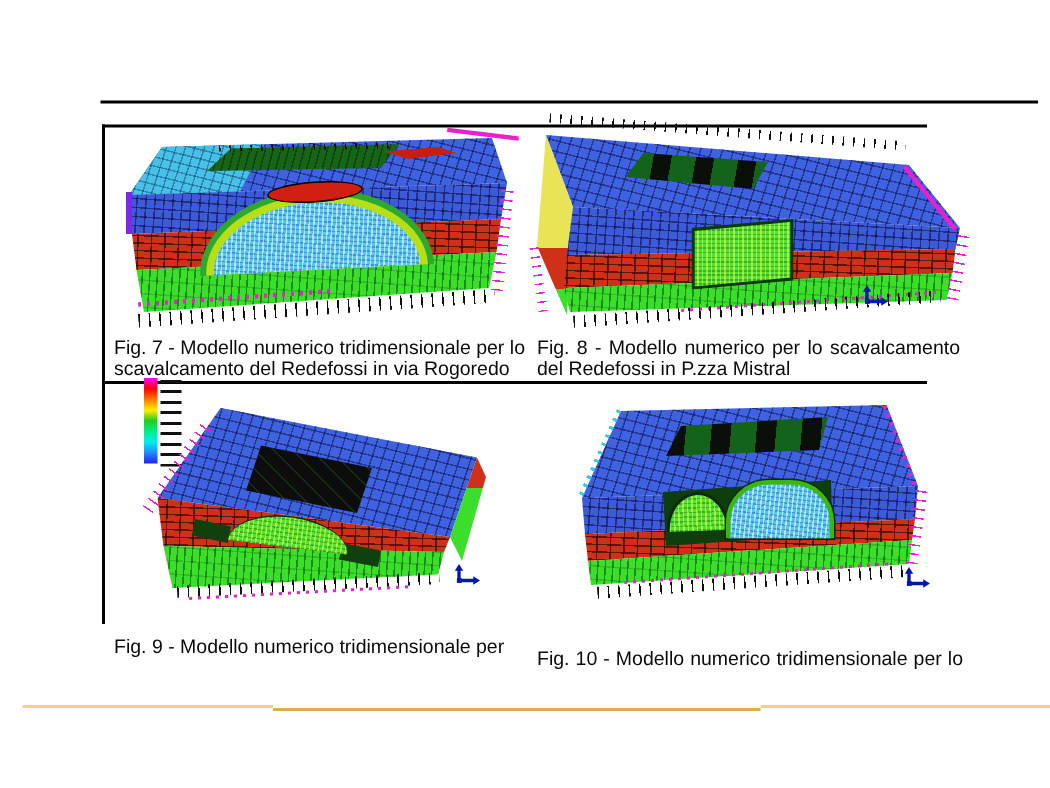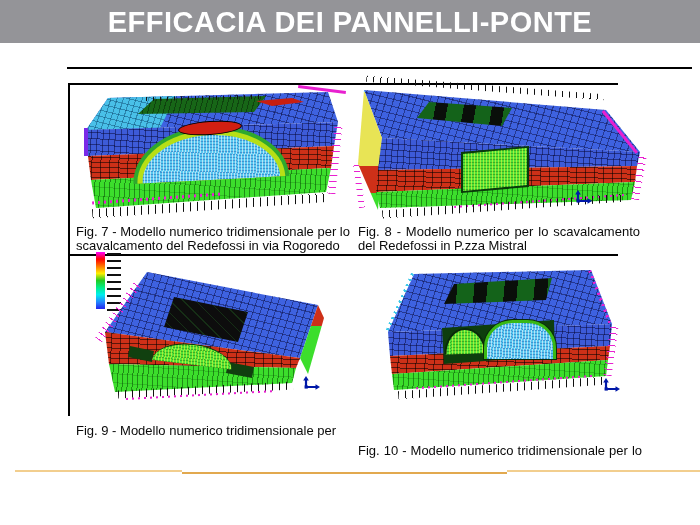--- a/index.html
+++ b/index.html
@@ -63,23 +63,20 @@
   
   .bl{position:absolute;height:2px;}
   .bl.light{background:var(--bottom-line-light,#F2CE8E);}
   .bl.dark{background:var(--bottom-line-dark,#E2A94F);}
 </style>
 </head>
 <body>
 
 <div class="slide">
 
-  <header class="titlebar">
-    <h1>EFFICACIA DEI PANNELLI-PONTE</h1>
-  </header>
   <div class="title-underline"></div>
 
   <div class="frame-top"></div>
   <div class="frame-left"></div>
   <div class="frame-mid"></div>
 
   <figure class="fig" style="left:76px;top:88px;width:274px;height:134px;margin:0">
     <div class="f mBlueTop" style="clip-path:polygon(10px 42px,32px 10px,252px 4px,262px 34px)"></div>
     <div class="f mCyanTop" style="clip-path:polygon(10px 42px,32px 10px,100px 8px,84px 40px)"></div>
     <div class="f mDGreen" style="clip-path:polygon(62px 26px,78px 11px,190px 8px,178px 24px)"></div>
@@ -171,21 +168,21 @@
     <div class="abs combC" style="left:58px;top:12px;width:64px;height:3px;transform:rotate(114deg);transform-origin:left top"></div>
     <div class="abs combM" style="left:60px;top:119px;width:180px;height:2px;transform:rotate(-4deg)"></div>
     <div class="abs combB" style="left:42px;top:122px;width:205px;height:8px;transform:rotate(-4deg)"></div>
     <svg class="abs" style="left:246px;top:116px" width="18" height="16" viewBox="0 0 18 16">
       <path d="M4 2v9h11" fill="none" stroke="#0018A8" stroke-width="2.2"></path>
       <path d="M4 0L1.2 4.5h5.6z" fill="#0018A8"></path>
       <path d="M18 11l-4.5-2.8v5.6z" fill="#0018A8"></path>
       <rect x="2.6" y="9.4" width="3.2" height="3.2" fill="#0018A8"></rect>
     </svg>
   </figure>
-  <div class="cap" style="left:358px;top:444px;width:284px">
+  <div class="cap" style="left:358px;top:432px;width:284px">
     <div class="jl">Fig. 10 - Modello numerico tridimensionale per lo</div>
   </div>
 
   <div class="bl light" style="left:15px;top:470px;width:167px"></div>
   <div class="bl dark" style="left:182px;top:472px;width:325px"></div>
   <div class="bl light" style="left:507px;top:470px;width:193px"></div>
 
 </div>
 
 </body></html>

